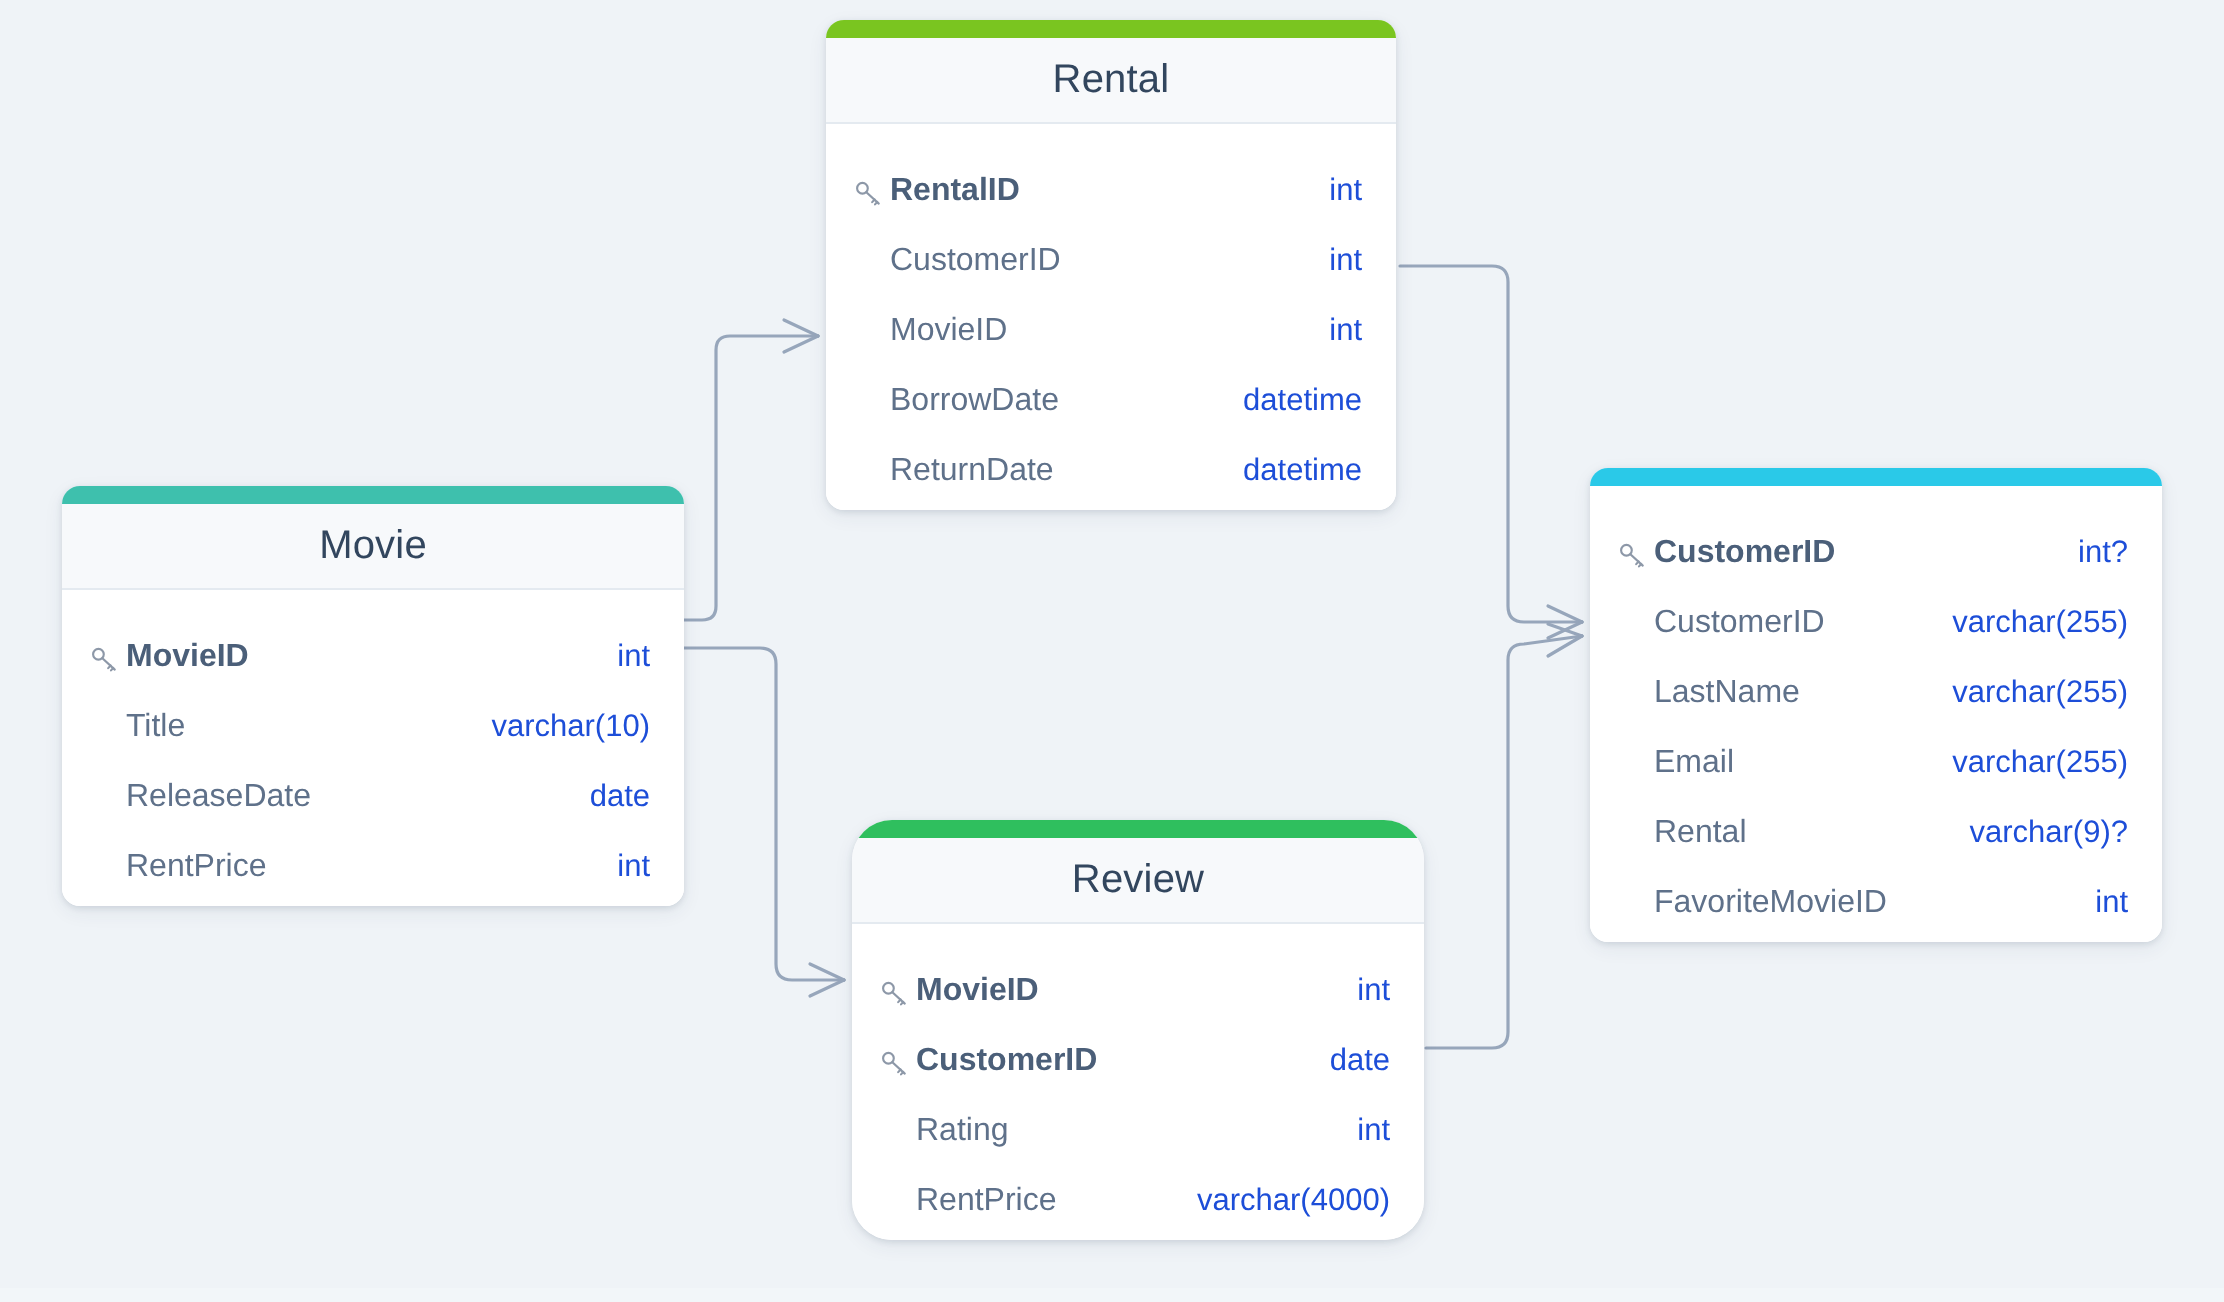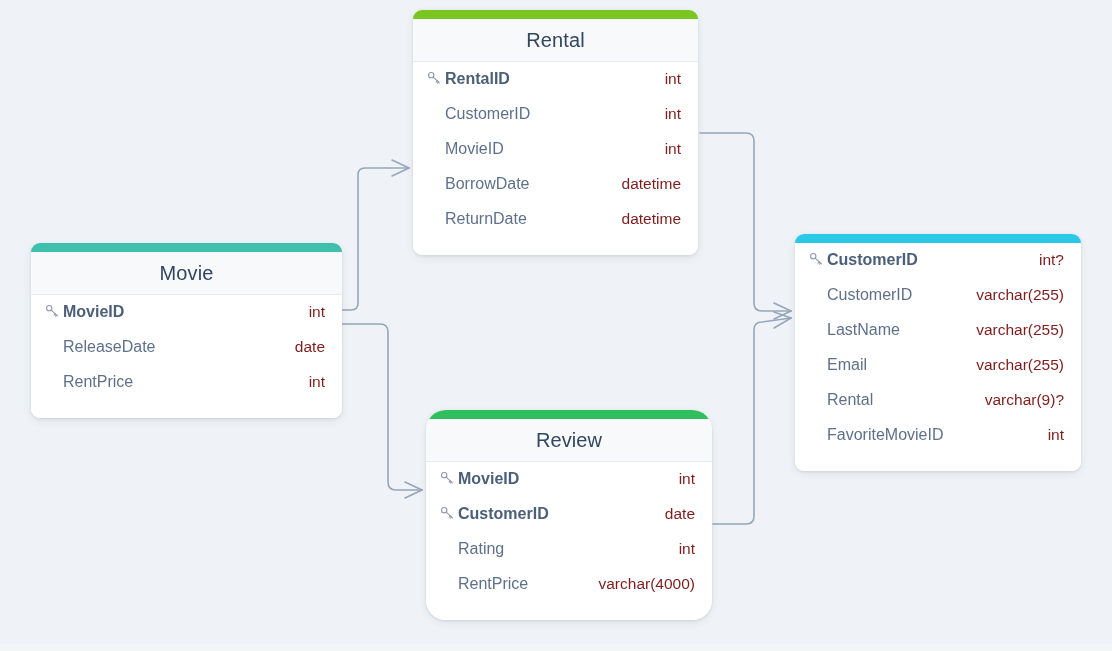--- a/index.html
+++ b/index.html
@@ -49,21 +49,21 @@
     background: #f7f9fb;
     border-bottom: 1px solid #e4eaf0;
     letter-spacing: .1px;
   }
   .entity-body {
     padding: 8px 0 10px 0;
     background: #ffffff;
   }
   .field-row {
     display: flex;
-    align-items: flex-start;
+    align-items: flex-end;
     height: 35px;
     padding: 0 17px 0 14px;
     box-sizing: border-box;
   }
   .key-slot {
     width: 18px;
     min-width: 18px;
     height: 16px;
     display: flex;
     align-items: center;
@@ -75,21 +75,21 @@
     white-space: nowrap;
     flex: 0 0 auto;
   }
   .field-row.is-key .field-name {
     font-weight: bold;
     color: #4b5f79;
   }
   .field-type {
     margin-left: auto;
     font-size: 15.5px;
-    color: #7f1d1d;
+    color: #1d4ed8;
     white-space: nowrap;
     padding-left: 10px;
   }
   .bottom-strip {
     position: absolute;
     left: 0;
     bottom: 0;
     width: 1112px;
     height: 7px;
     background: #f2f6f9;
@@ -175,20 +175,25 @@
                   <path d="M11.0 10.4 L9.7 11.8"></path>
                   <path d="M12.4 11.7 L11.2 13.0"></path>
                 </g>
               </svg>
             </span>
             <span class="field-name">MovieID</span>
             <span class="field-type">int</span>
           </div>
           <div class="field-row">
             <span class="key-slot"></span>
+            <span class="field-name">Title</span>
+            <span class="field-type">varchar(10)</span>
+          </div>
+          <div class="field-row">
+            <span class="key-slot"></span>
             <span class="field-name">ReleaseDate</span>
             <span class="field-type">date</span>
           </div>
           <div class="field-row">
             <span class="key-slot"></span>
             <span class="field-name">RentPrice</span>
             <span class="field-type">int</span>
           </div>
         </div>
       </div>

